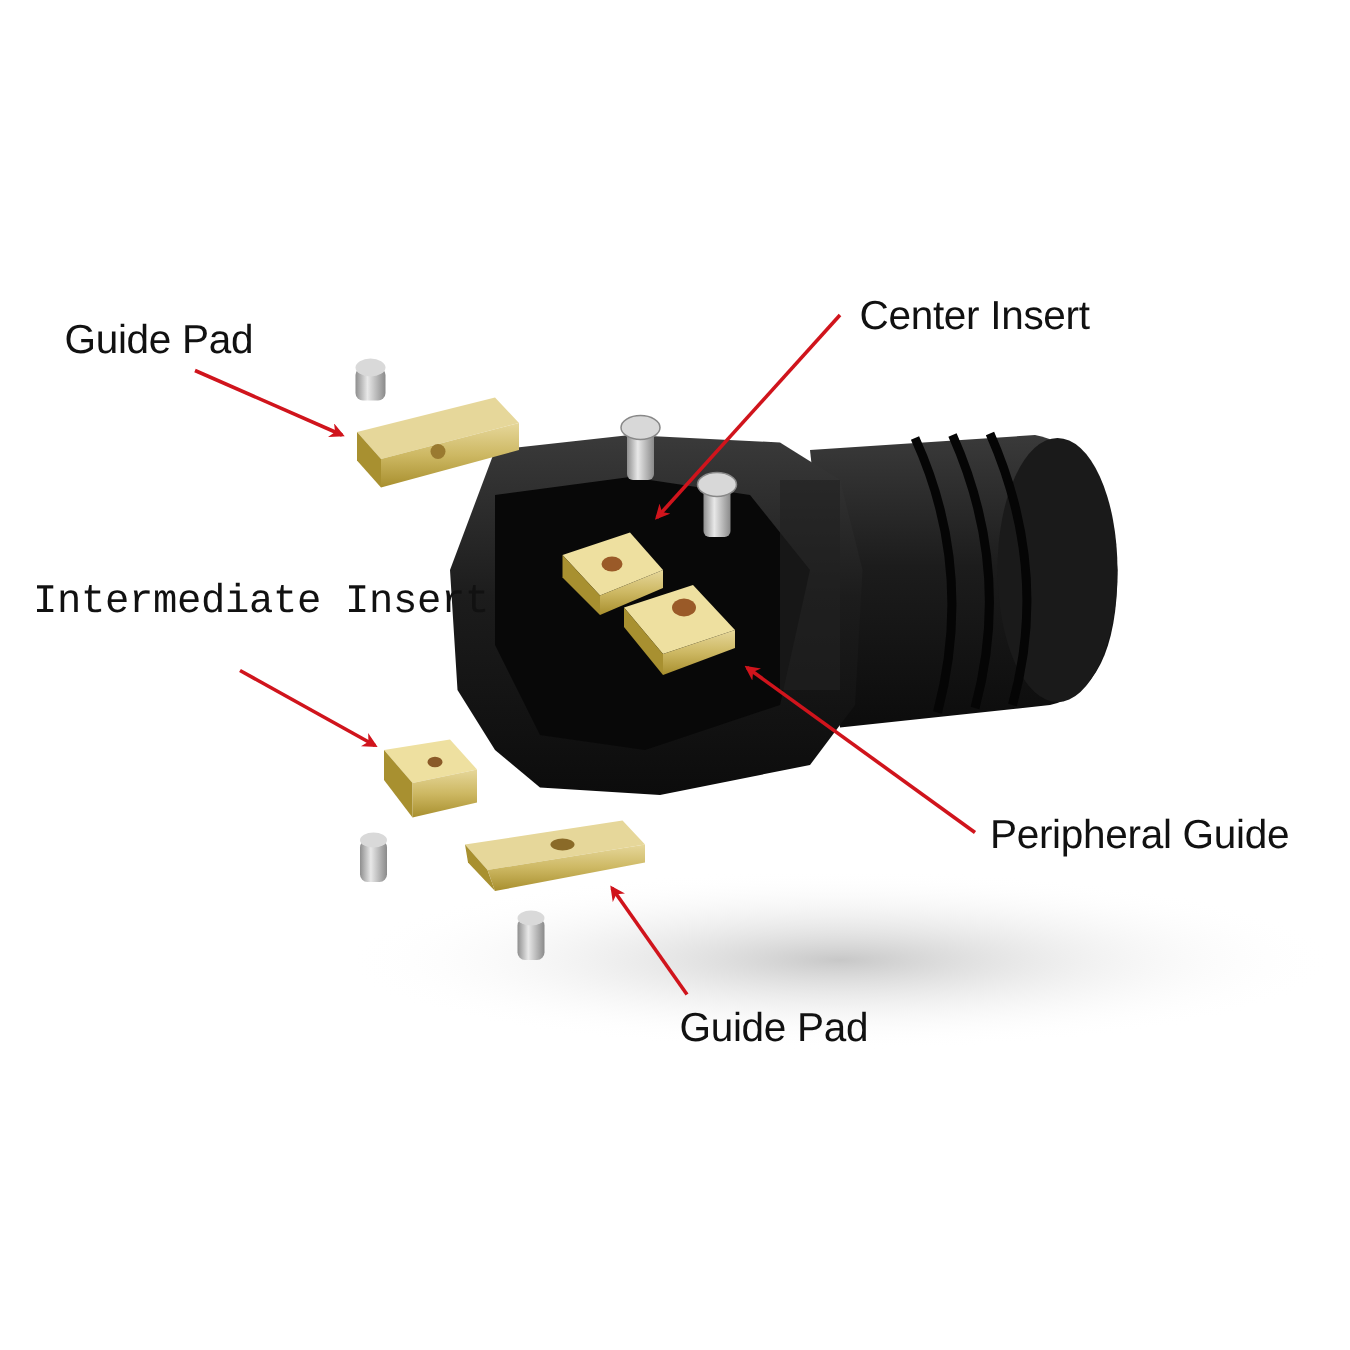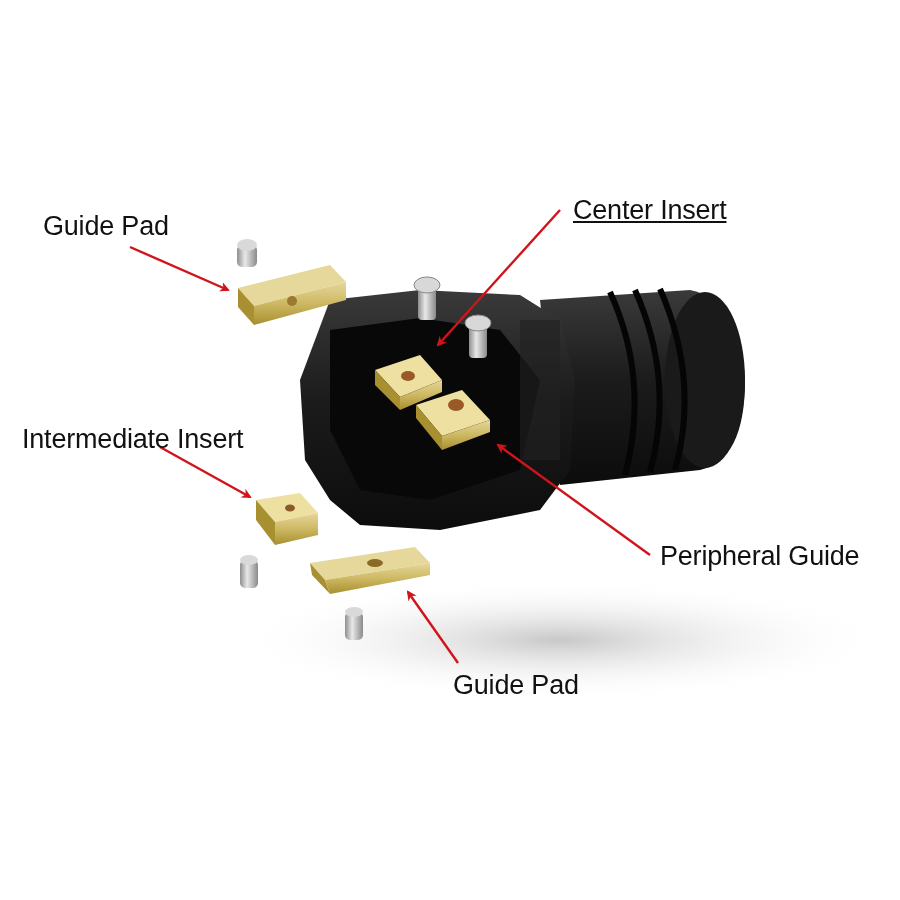--- a/index.html
+++ b/index.html
@@ -119,18 +119,18 @@
     </g>
 
     <line x1="130" y1="247" x2="228" y2="290" stroke="#d0141c" stroke-width="2.4" marker-end="url(#arrowhead)"></line>
     <line x1="560" y1="210" x2="438" y2="345" stroke="#d0141c" stroke-width="2.4" marker-end="url(#arrowhead)"></line>
     <line x1="160" y1="447" x2="250" y2="497" stroke="#d0141c" stroke-width="2.4" marker-end="url(#arrowhead)"></line>
     <line x1="650" y1="555" x2="498" y2="445" stroke="#d0141c" stroke-width="2.4" marker-end="url(#arrowhead)"></line>
     <line x1="458" y1="663" x2="408" y2="592" stroke="#d0141c" stroke-width="2.4" marker-end="url(#arrowhead)"></line>
   </svg>
 
   <div class="label" style="left:43px; top:213px;">Guide Pad</div>
-  <div class="label" style="left:573px; top:197px;text-decoration:underline;">Center Insert</div>
-  <div class="label" style="left:22px; top:426px;">Intermediate Insert</div>
+  <div class="label" style="left:573px; top:197px;">Center Insert</div>
+  <div class="label" style="left:22px; top:389px;font-family:Liberation Mono, monospace;">Intermediate Insert</div>
   <div class="label" style="left:660px; top:543px;">Peripheral Guide</div>
   <div class="label" style="left:453px; top:672px;">Guide Pad</div>
 
 </div>
 
 </body></html>

